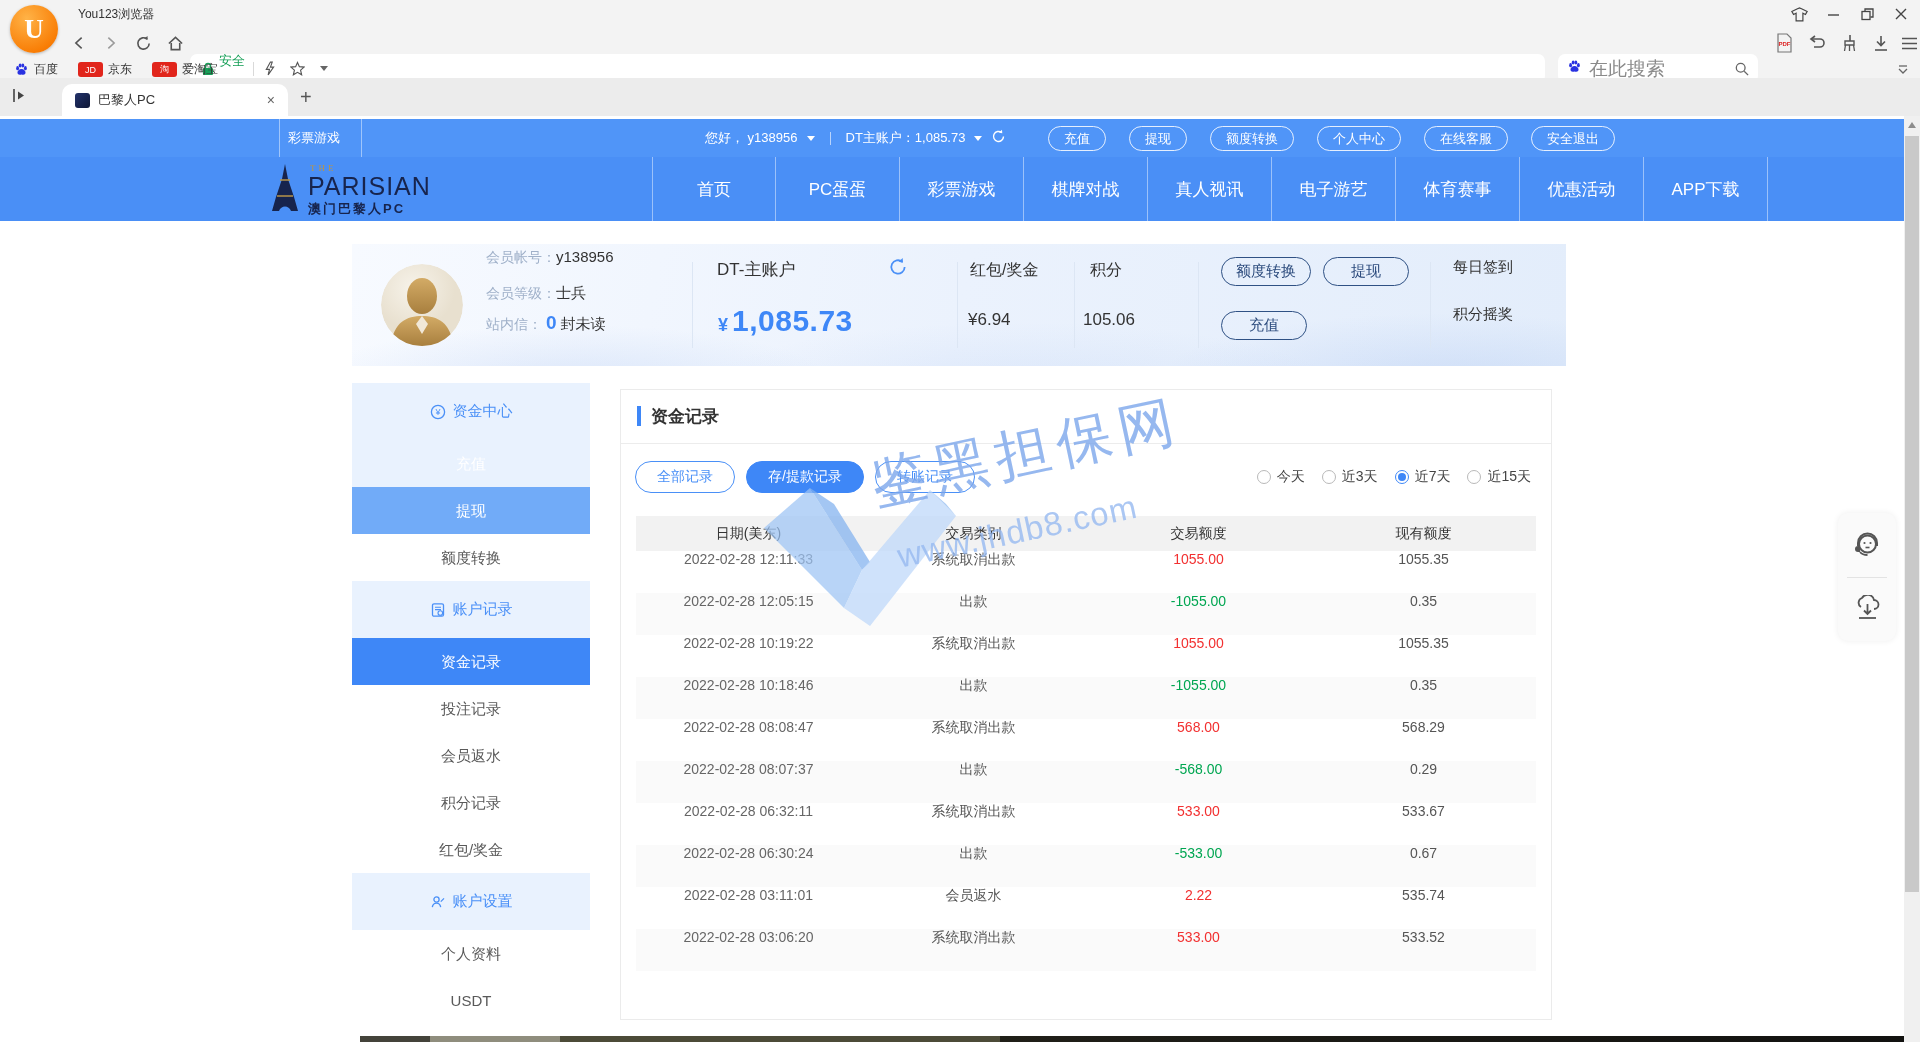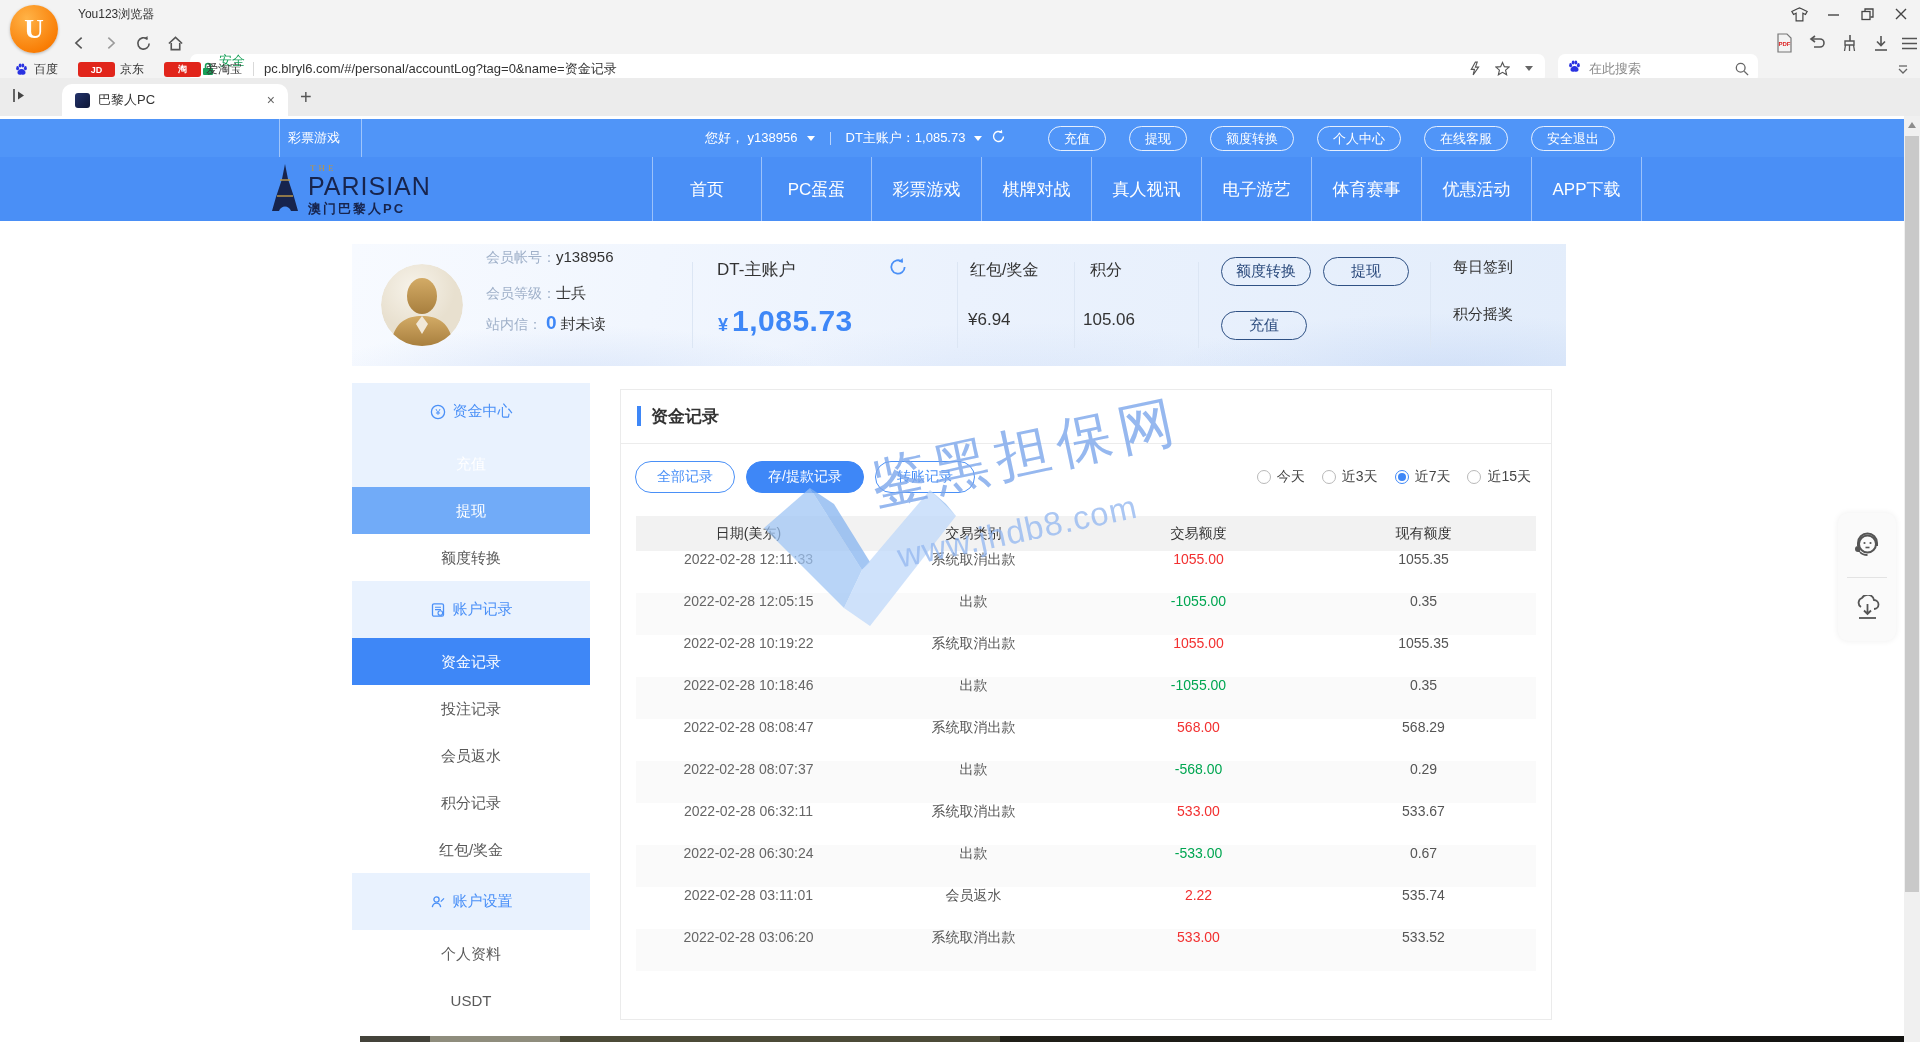--- a/index.html
+++ b/index.html
@@ -18,26 +18,26 @@
   #toolbar{position:absolute;left:0;top:26px;width:1920px;height:34px;background:#f3f3f3}
   .tool-ic{position:absolute;top:4px;width:26px;height:26px;display:flex;align-items:center;justify-content:center;color:#555}
   #addressbar{position:absolute;left:190px;top:28px;width:1355px;height:29px;background:#fff;border-radius:7px;
     display:flex;align-items:center;padding:0 12px}
   #sec-label{color:#18a058;font-size:13px;margin:0 8px 16px 5px}
   #addr-div{width:1px;height:14px;background:#d9d9d9;margin-right:10px}
   #url-text{font-size:13px;color:#333;flex:1;white-space:nowrap;overflow:hidden}
   .addr-right{display:flex;align-items:center;gap:15px;color:#555}
   #searchbox{position:absolute;left:1558px;top:28px;width:200px;height:29px;background:#fff;border-radius:7px;
     display:flex;align-items:center;padding:0 9px;gap:7px}
-  #search-input{border:none;outline:none;flex:1;font-size:13px;color:#a21caf;background:transparent;min-width:0;
+  #search-input{border:none;outline:none;flex:1;font-size:19px;color:#a21caf;background:transparent;min-width:0;
     font-family:Liberation Serif, serif}
   #search-input::placeholder{color:#8a8a8a}
   #bookmarks{position:absolute;left:14px;top:61px;height:17px;display:flex;align-items:center}
   .bm-item{display:inline-flex;align-items:center;gap:5px;margin-right:20px;font-size:12px;color:#333;cursor:default}
-  .bm-badge{width:37px;height:15px;background:#e1251b;color:#fff;font-size:9px;font-weight:bold;border-radius:3px;
+  .bm-badge{width:25px;height:15px;background:#e1251b;color:#fff;font-size:9px;font-weight:normal;border-radius:3px;
     display:flex;align-items:center;justify-content:center}
   .bm-ic{display:flex;align-items:center}
   #tabbar{position:absolute;left:0;top:78px;width:1920px;height:38px;background:#ececec}
   #collapse-btn{position:absolute;left:12px;top:9px;color:#444}
   #tab{position:absolute;left:62px;top:6px;width:226px;height:32px;background:#fff;border-radius:10px 10px 0 0;
     display:flex;align-items:center;padding:0 13px}
   #tab-favicon{width:15px;height:15px;border-radius:3px;background:linear-gradient(135deg,#23336b,#0e1736);margin-right:8px}
   #tab-title{font-size:13px;color:#333;flex:1}
   #tab-close{color:#666;font-size:14px;line-height:1}
   #newtab-btn{position:absolute;left:300px;top:8px;font-size:20px;color:#555;font-weight:300}
@@ -53,21 +53,21 @@
   #topbar-buttons{position:absolute;left:1048px;top:0;height:38px;display:flex;align-items:center;gap:23px}
   .tb-pill{height:25px;padding:0 15px;border:1px solid rgba(255,255,255,.85);border-radius:13px;background:transparent;
     color:#fff;font-size:13px;font-family:inherit;line-height:23px}
   #site-nav{position:absolute;left:0;top:41px;width:1904px;height:64px;background:#4a8ff6}
   #logo{position:absolute;left:268px;top:6px;display:flex;align-items:center;gap:6px}
   #logo-texts{display:flex;flex-direction:column;line-height:1}
   #logo-the{font-family:"Liberation Serif",serif;font-size:9px;letter-spacing:3px;color:#b8944a;margin-left:2px}
   #logo-name{font-family:Liberation Sans, sans-serif;font-size:25px;letter-spacing:1px;color:#17244d;margin-top:1px}
   #logo-sub{font-size:13px;font-weight:bold;color:#17244d;letter-spacing:2px;margin-top:3px}
   #main-nav{position:absolute;left:652px;top:0;height:64px;display:flex}
-  .nav-item{width:110px;height:64px;display:flex;align-items:center;justify-content:center;color:#fff;font-size:17px;
+  .nav-item{width:124px;height:64px;display:flex;align-items:center;justify-content:center;color:#fff;font-size:17px;
     border-right:1px solid rgba(255,255,255,.45)}
   .nav-item:first-child{border-left:1px solid rgba(255,255,255,.45)}
 
   
   #profile-card{position:absolute;left:352px;top:128px;width:1214px;height:122px;
     background:linear-gradient(100deg,#f7faff,#ebf2fd 50%,#e3edfb)}
   #profile-card::after{content:'';position:absolute;inset:0;pointer-events:none;
     background:radial-gradient(ellipse 420px 90px at 18% 112%,rgba(140,175,235,.22),transparent 62%),
                radial-gradient(ellipse 520px 110px at 55% 120%,rgba(140,175,235,.16),transparent 62%),
                radial-gradient(ellipse 440px 100px at 90% 110%,rgba(140,175,235,.24),transparent 65%)}
@@ -203,21 +203,20 @@
           <path d="M4.5 8.5 V15.5 H13.5 V8.5" fill="none" stroke="#555" stroke-width="1.7"></path>
         </svg>
     </div>
     <div id="addressbar">
       <svg width="12" height="14" viewBox="0 0 12 14">
           <rect x="1" y="6" width="10" height="7" rx="1" fill="#18a058"></rect>
           <path d="M3.5 6 V4 a2.5 2.5 0 0 1 5 0 V6" fill="none" stroke="#18a058" stroke-width="1.5"></path>
         </svg>
       <span id="sec-label">安全</span>
       <span id="addr-div"></span>
-      <span id="url-text">pc.blryl6.com/#/personal/accountLog?tag=0&amp;name=资金记录</span>
       <span class="addr-right">
         <svg width="11" height="15" viewBox="0 0 12 16">
             <path d="M7 1 L2.5 9 H6 L4.5 15 L10.5 6.5 H7 L9 1 Z" fill="none" stroke="#555" stroke-width="1.2"></path>
           </svg>
         <svg width="15" height="15" viewBox="0 0 16 16">
             <path d="M8 1.5 L10 6 L15 6.5 L11.3 9.8 L12.4 14.7 L8 12.1 L3.6 14.7 L4.7 9.8 L1 6.5 L6 6 Z" fill="none" stroke="#555" stroke-width="1.2"></path>
           </svg>
         <span class="caret" style="border-top-color:#666"></span>
       </span>
     </div>

